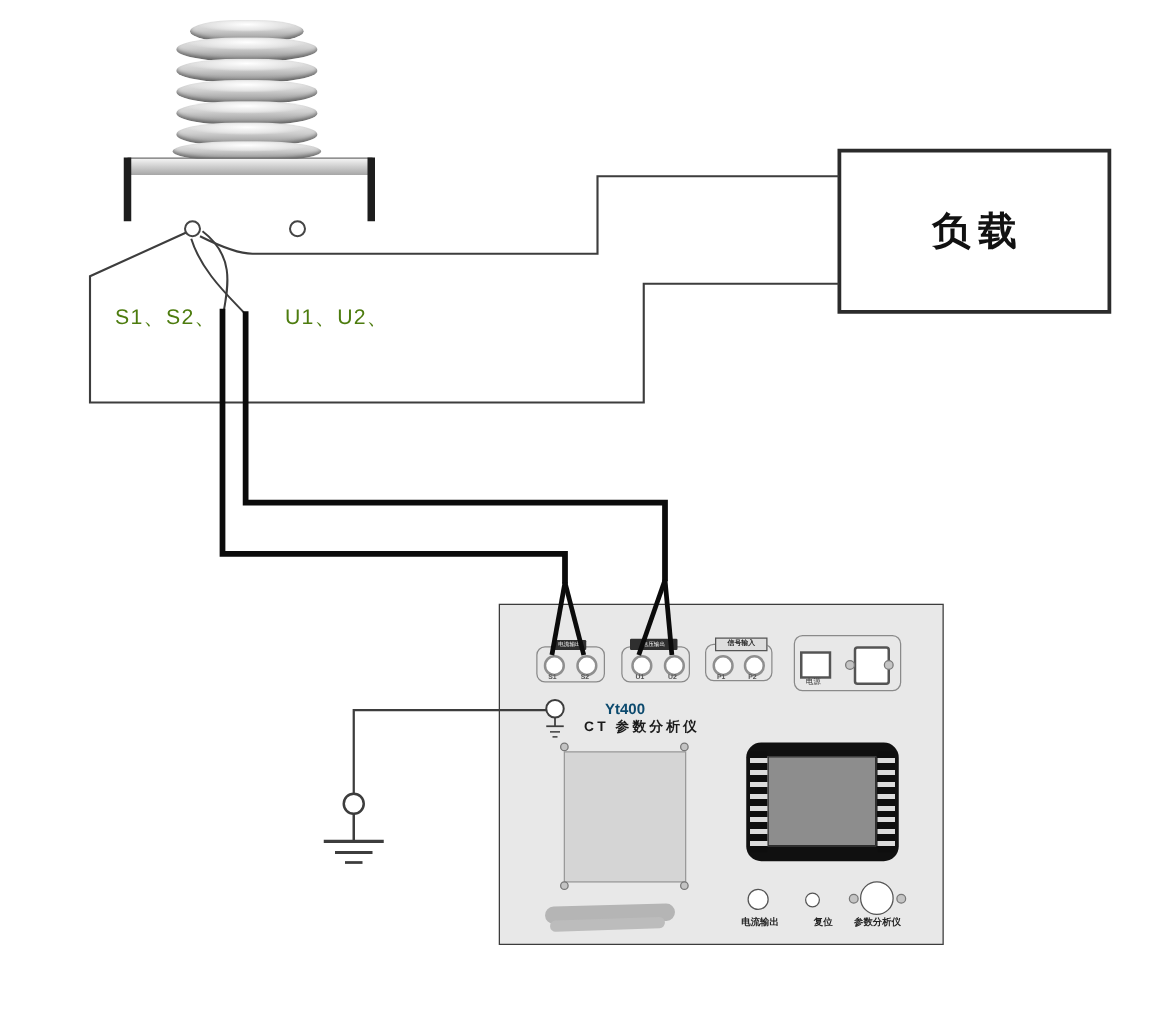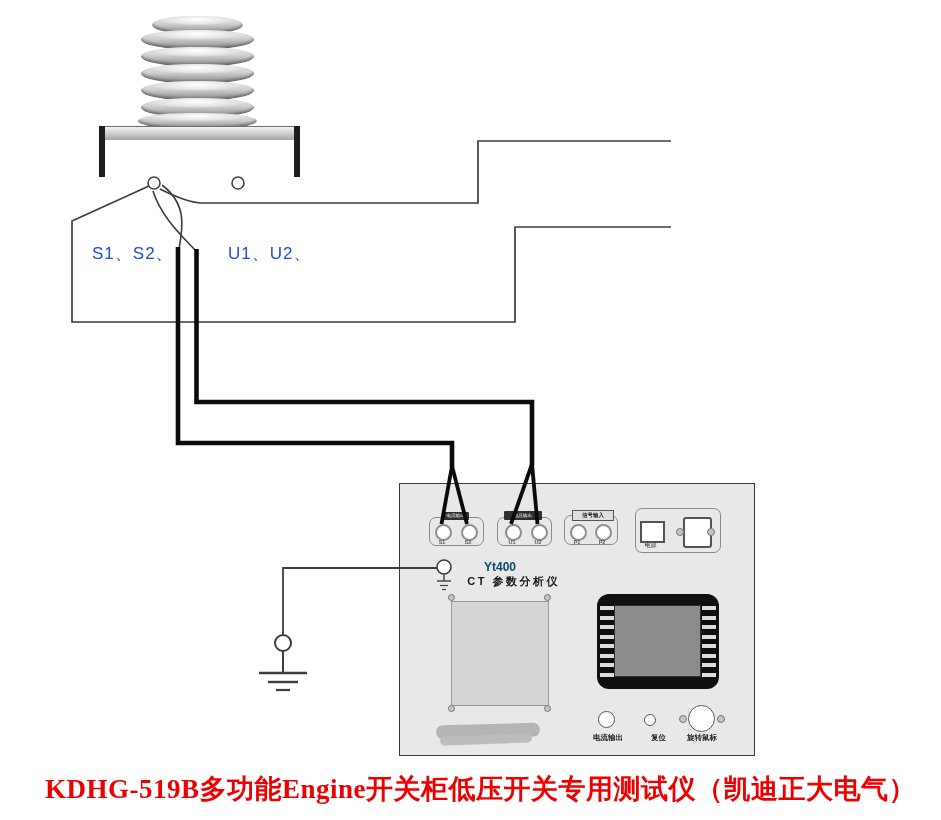--- a/index.html
+++ b/index.html
@@ -18,21 +18,21 @@
          background:linear-gradient(to bottom,#f4f4f4,#a6a6a6);border-top:1px solid #6e6e6e;}
   .plate-bar{width:6px;height:51px;top:126px;background:#1d1d1d;}
 
   
   .load-box{left:670px;top:119px;width:213px;height:126px;background:#fff;
             border:3px solid #2b2b2b;display:flex;align-items:center;justify-content:center;}
   .load-label{font-family:"Liberation Serif",serif;font-weight:bold;font-size:31px;
               letter-spacing:6px;color:#111;padding-left:6px;}
 
   
-  .term-label{font-size:17px;color:#1d4ed8;letter-spacing:1px;}
+  .term-label{font-size:17px;color:#4d7c0f;letter-spacing:1px;}
 
   
   .panel{left:399px;top:483px;width:354px;height:271px;background:#e8e8e8;
          border:1.6px solid #3c3c3c;}
   .tgroup{position:absolute;border:1.4px solid #8a8a8a;border-radius:7px;background:#e8e8e8;}
   .jack{position:absolute;width:13px;height:13px;border-radius:50%;background:#fff;border:2px solid #8f8f8f;}
   .jlabel{position:absolute;width:22px;text-align:center;font-size:5.5px;font-weight:bold;color:#555;}
   .strip-dark{position:absolute;background:#2f2f2f;color:#fff;font-size:4.5px;line-height:8px;
               text-align:center;border-radius:1px;overflow:hidden;}
   .strip-light{position:absolute;background:#dedede;border:1px solid #555;color:#1d1d1d;
@@ -77,20 +77,23 @@
     <div class="rib" style="left:3px;top:84px;width:113px;height:19px;"></div>
     <div class="rib" style="left:0;top:99px;width:119px;height:16px;"></div>
   </div>
   <div class="abs plate"></div>
   <div class="abs plate-bar" style="left:99px;"></div>
   <div class="abs plate-bar" style="left:294px;"></div>
 
   <div class="abs term-label" style="left:92px;top:242px;">S1、S2、</div>
   <div class="abs term-label" style="left:228px;top:242px;">U1、U2、</div>
 
+  <div class="abs load-box">
+    <span class="load-label">负载</span>
+  </div>
 
   <div class="abs panel">
 
     <div class="tgroup" style="left:29px;top:33px;width:53px;height:27px;"></div>
     <div class="strip-dark" style="left:42px;top:28px;width:27px;height:8px;">电流输出</div>
     <div class="jack" style="left:35px;top:40px;"></div>
     <div class="jack" style="left:61px;top:40px;"></div>
     <div class="jlabel" style="left:31px;top:55px;">S1</div>
     <div class="jlabel" style="left:57px;top:55px;">S2</div>
 
@@ -130,27 +133,26 @@
       <div class="screen"></div>
     </div>
 
     <div class="knob" style="left:198px;top:227px;width:15px;height:15px;"></div>
     <div class="knob" style="left:244px;top:230px;width:10px;height:10px;"></div>
     <div class="screw" style="left:279px;top:231px;width:6px;height:6px;"></div>
     <div class="knob" style="left:288px;top:221px;width:25px;height:25px;"></div>
     <div class="screw" style="left:317px;top:231px;width:6px;height:6px;"></div>
     <div class="ctl-label" style="left:166px;width:84px;">电流输出</div>
     <div class="ctl-label" style="left:226px;width:40px;text-align:right;">复位</div>
-    <div class="ctl-label" style="left:270px;width:64px;">旋转鼠标</div>
+    <div class="ctl-label" style="left:270px;width:64px;">参数分析仪</div>
 
     <div class="abs smudge"></div>
     <div class="abs smudge2"></div>
   </div>
 
-  <div class="abs caption">KDHG-519B多功能Engine开关柜低压开关专用测试仪（凯迪正大电气）</div>
 
   <svg class="overlay" width="941" height="820" viewBox="0 0 941 820">
 
     <path d="M149,186 L72,221 L72,322 L515,322 L515,227 L671,227" fill="none" stroke="#3d3d3d" stroke-width="1.7"></path>
 
     <path d="M160,189 C180,199 194,203 202,203 L478,203 L478,141 L671,141" fill="none" stroke="#3d3d3d" stroke-width="1.7"></path>
 
     <path d="M162,185 C187,204 183,227 179,249" fill="none" stroke="#3d3d3d" stroke-width="1.6"></path>
     <path d="M153,191 C161,217 183,237 196,251" fill="none" stroke="#3d3d3d" stroke-width="1.6"></path>
 

